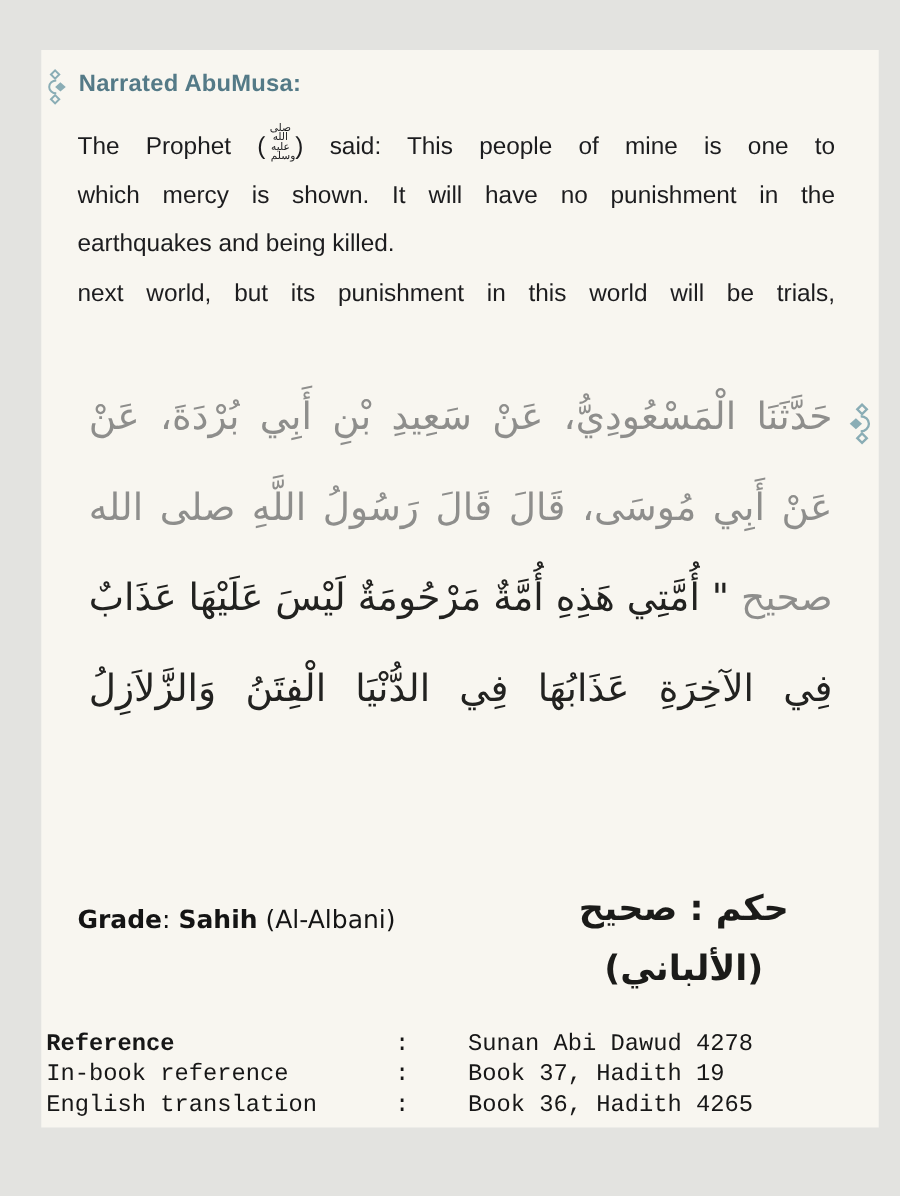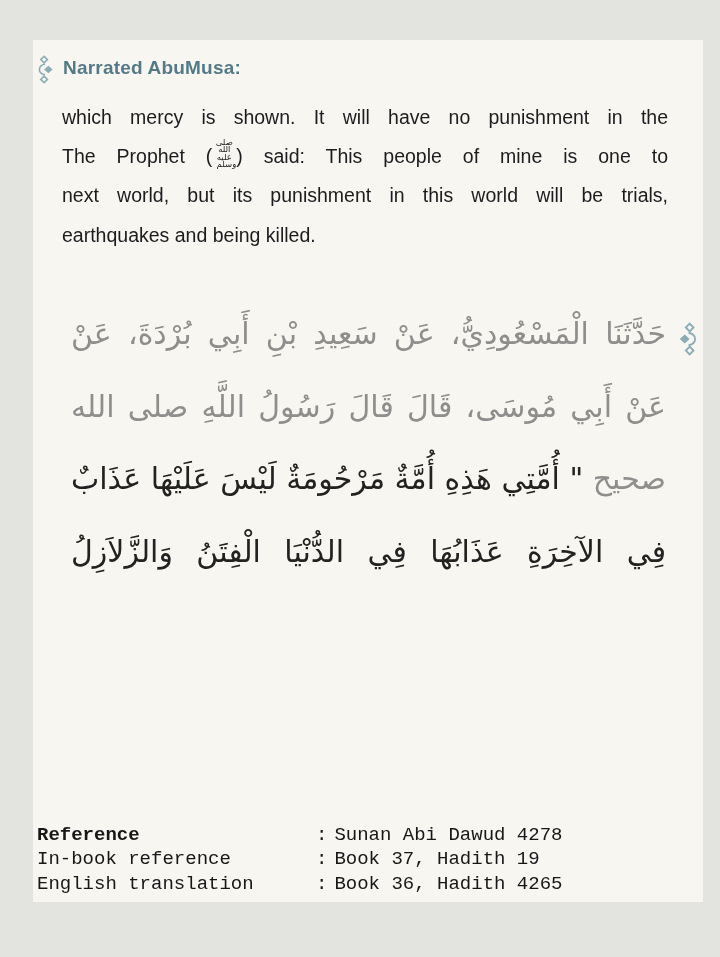--- a/index.html
+++ b/index.html
@@ -127,47 +127,47 @@
     font-size: 19px;
     color: #171717;
   }
   .ref-row {
     display: grid;
     grid-template-columns: 279px 1fr;
     line-height: 24.3px;
   }
   .ref-label.bold { font-weight: bold; }
   .ref-sep { display: inline; }
-  .ref-value { padding-left: 7px; display: inline; }
+  .ref-value { padding-left: 7px; display: inline; margin-left: 40px; }
 </style>
 </head>
 <body>
 
 <div class="stage">
   <div class="card">
 
     <div class="hadith-header">
       <span class="ornament">
         <svg width="17" height="31" viewBox="0 0 18 31">
           <path d="M7.5 1.5 L11 5 L7.5 8.5 L4 5 Z" fill="none" stroke="#8aadb5" stroke-width="1.7"></path>
           <path d="M7.5 22.5 L11 26 L7.5 29.5 L4 26 Z" fill="none" stroke="#8aadb5" stroke-width="1.7"></path>
           <path d="M8.5 10 A6 5.5 0 1 0 8.5 21" fill="none" stroke="#8aadb5" stroke-width="1.7"></path>
           <path d="M12 11.5 L16.5 15.5 L12 19.5 L7.5 15.5 Z" fill="#8aadb5"></path>
         </svg>
       </span>
       <span class="narrator-title">Narrated AbuMusa:</span>
     </div>
 
     <div class="english-block">
-      <div class="eline just">which mercy is shown. It will have no punishment in the</div>
       <div class="eline just">
         <span>The Prophet (</span><span class="saw-glyph">صلى الله عليه وسلم</span><span>) said: This people of mine is one to</span>
       </div>
+      <div class="eline just">which mercy is shown. It will have no punishment in the</div>
+      <div class="eline just last">earthquakes and being killed.</div>
       <div class="eline just">next world, but its punishment in this world will be trials,</div>
-      <div class="eline just last">earthquakes and being killed.</div>
     </div>
 
     <span class="arabic-anchor">
       <svg width="24" height="34" viewBox="0 0 18 31" style="transform:scaleX(-1)">
         <path d="M7.5 1.5 L11 5 L7.5 8.5 L4 5 Z" fill="none" stroke="#8aadb5" stroke-width="1.7"></path>
         <path d="M7.5 22.5 L11 26 L7.5 29.5 L4 26 Z" fill="none" stroke="#8aadb5" stroke-width="1.7"></path>
         <path d="M8.5 10 A6 5.5 0 1 0 8.5 21" fill="none" stroke="#8aadb5" stroke-width="1.7"></path>
         <path d="M12 11.5 L16.5 15.5 L12 19.5 L7.5 15.5 Z" fill="#8aadb5"></path>
       </svg>
     </span>
@@ -180,20 +180,29 @@
         <span class="ar-gray">عَنْ أَبِي مُوسَى، قَالَ قَالَ رَسُولُ اللَّهِ صلى الله عليه</span>
       </div>
       <div class="aline">
         <span class="ar-gray">صحيح </span><span class="ar-dark">" أُمَّتِي هَذِهِ أُمَّةٌ مَرْحُومَةٌ لَيْسَ عَلَيْهَا عَذَابٌ</span>
       </div>
       <div class="aline last">
         <span class="ar-dark">فِي الآخِرَةِ عَذَابُهَا فِي الدُّنْيَا الْفِتَنُ وَالزَّلاَزِلُ وَالْقَتْلُ " .</span>
       </div>
     </div>
 
+    <div class="grade-row">
+      <div class="grade-en">
+        <span class="b">Grade</span><span>: </span><span class="b">Sahih</span><span> (Al-Albani)</span>
+      </div>
+      <div class="grade-ar">
+        <div>حكم : صحيح</div>
+        <div>(الألباني)</div>
+      </div>
+    </div>
 
     <div class="refs">
       <div class="ref-row">
         <span class="ref-label bold">Reference</span>
         <span><span class="ref-sep">:</span><span class="ref-value">Sunan Abi Dawud 4278</span></span>
       </div>
       <div class="ref-row">
         <span class="ref-label">In-book reference</span>
         <span><span class="ref-sep">:</span><span class="ref-value">Book 37, Hadith 19</span></span>
       </div>

